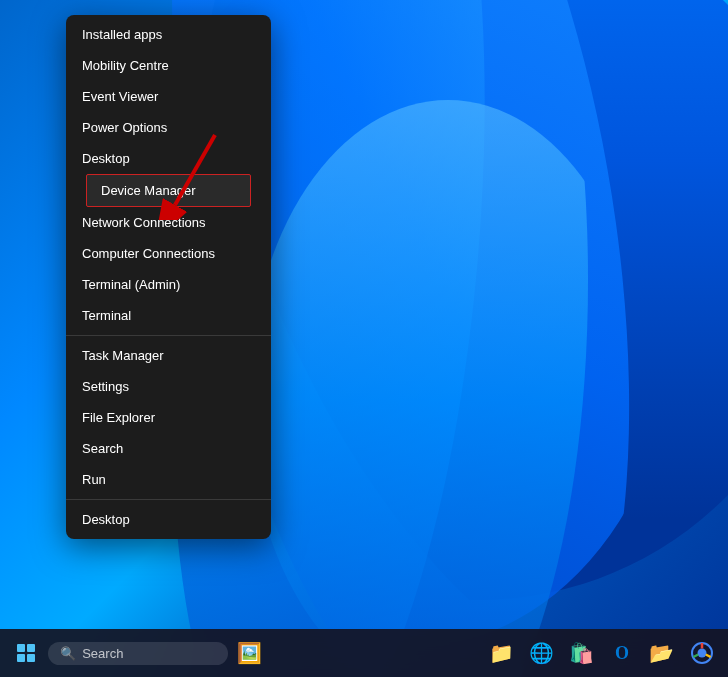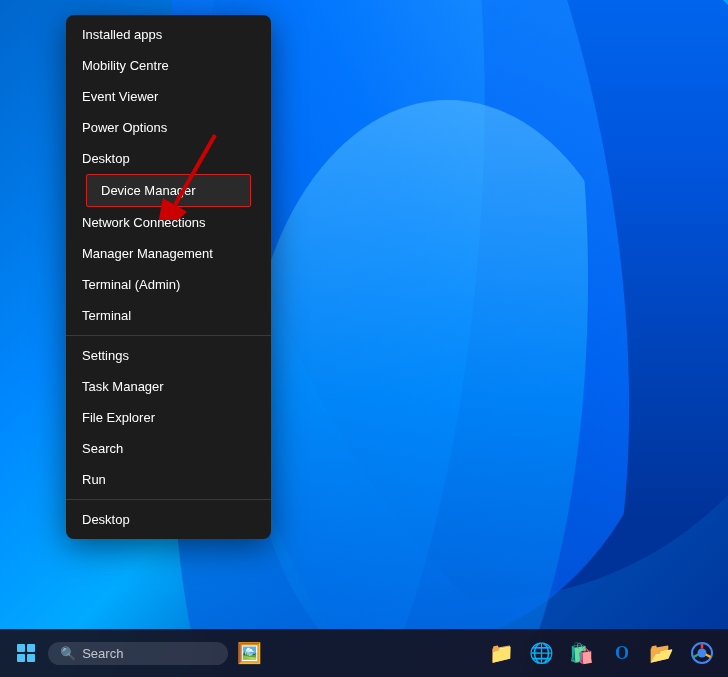--- a/index.html
+++ b/index.html
@@ -213,26 +213,26 @@
 
   <div id="context-menu">
 
   <div class="menu-item">Installed apps</div>
       <div class="menu-item">Mobility Centre</div>
       <div class="menu-item">Event Viewer</div>
       <div class="menu-item">Power Options</div>
       <div class="menu-item">Desktop</div>
       <div class="menu-item highlighted">Device Manager</div>
       <div class="menu-item">Network Connections</div>
-      <div class="menu-item">Manager Management</div>
+      <div class="menu-item">Computer Connections</div>
       <div class="menu-item">Terminal (Admin)</div>
       <div class="menu-item">Terminal</div>
       <div class="menu-separator"></div>
+      <div class="menu-item">Task Manager</div>
       <div class="menu-item">Settings</div>
-      <div class="menu-item">Task Manager</div>
       <div class="menu-item">File Explorer</div>
       <div class="menu-item">Search</div>
       <div class="menu-item">Run</div>
       <div class="menu-separator"></div>
       <div class="menu-item">Desktop</div>
     </div>
 
   <svg id="red-arrow" width="80" height="90" viewBox="0 0 80 90">
     <defs>
       <marker id="arrowhead" markerWidth="10" markerHeight="7" refX="0" refY="3.5" orient="auto">

